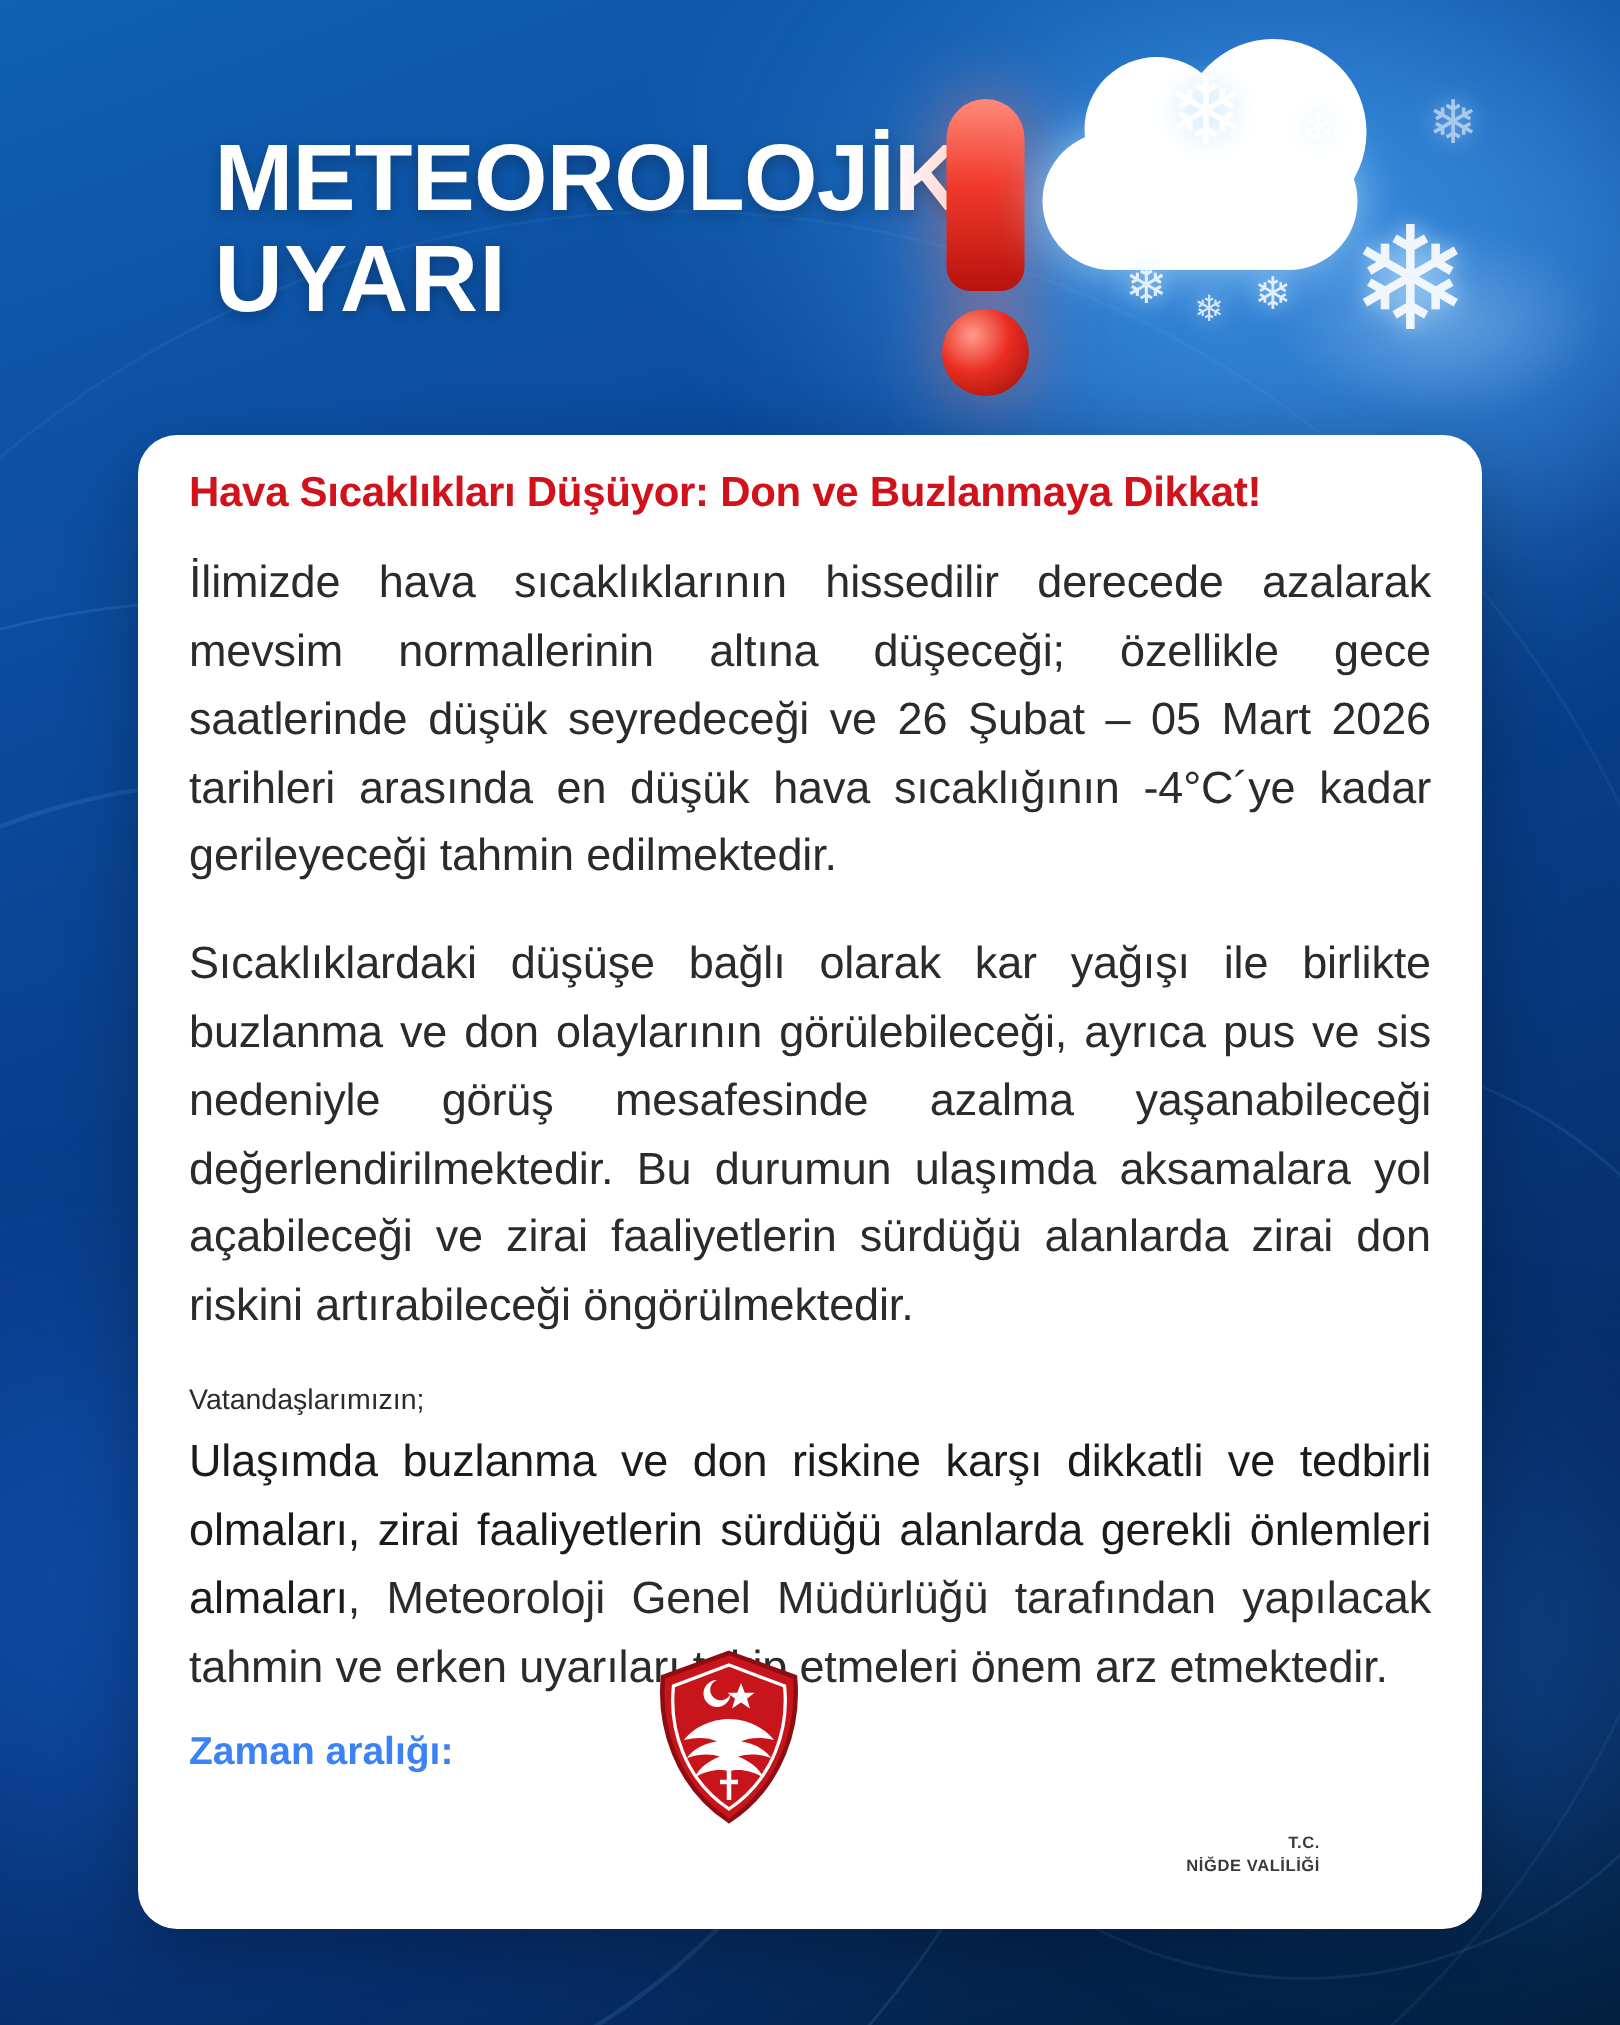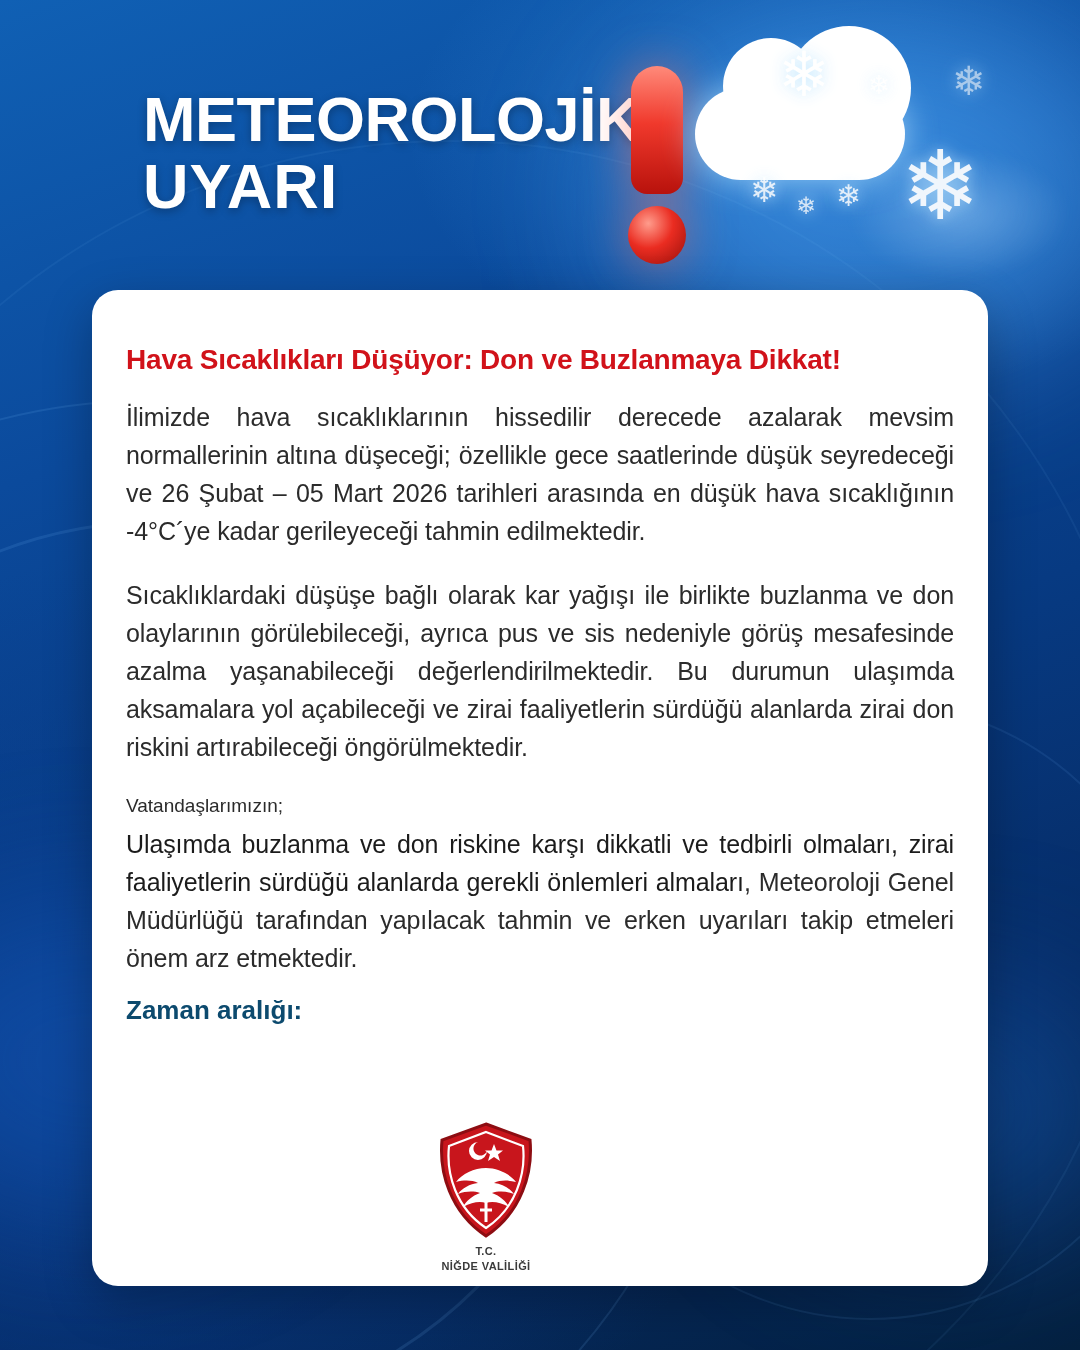--- a/index.html
+++ b/index.html
@@ -145,70 +145,70 @@
   
   .card {
     position: absolute;
     left: 92px;
     top: 290px;
     width: 896px;
     height: 996px;
     background: #ffffff;
     border-radius: 26px;
     box-shadow: 0 16px 48px rgba(0,0,0,0.28);
-    padding: 54px 34px 0 34px;
+    padding: 22px 34px 0 34px;
   }
 
   .card-title {
     color: #d1121a;
     font-weight: 800;
     font-size: 28px;
     letter-spacing: -0.2px;
     margin-bottom: 22px;
   }
 
   .para {
     color: #2b2b2b;
-    font-size: 25px;
+    font-size: 30px;
     line-height: 1.52;
     text-align: justify;
     margin-bottom: 26px;
     letter-spacing: -0.1px;
   }
   .para.last { margin-bottom: 18px; }
   .para b { font-weight: 400; color: #1b1b1b; }
 
   .intro-line {
     color: #2b2b2b;
     font-size: 19px;
     line-height: 1.5;
     margin-bottom: 4px;
   }
 
   .time-label {
-    color: #0c4a6e;
+    color: #3b82f6;
     font-weight: 800;
     font-size: 26px;
     margin-top: 10px;
     margin-bottom: 12px;
   }
   .time-value {
     color: #1b1b1b;
     font-weight: 800;
     font-size: 26px;
     letter-spacing: 0.2px;
   }
 
   
   .emblem-wrap {
     position: absolute;
     left: 0;
-    bottom: 12px;
+    bottom: 34px;
     width: 788px;
-    text-align: center;
+    text-align: right;
   }
   .emblem {
     width: 104px;
     height: 116px;
     margin: 0 auto 6px auto;
     display: block;
   }
   .emblem-text {
     font-size: 11px;
     font-weight: 700;

